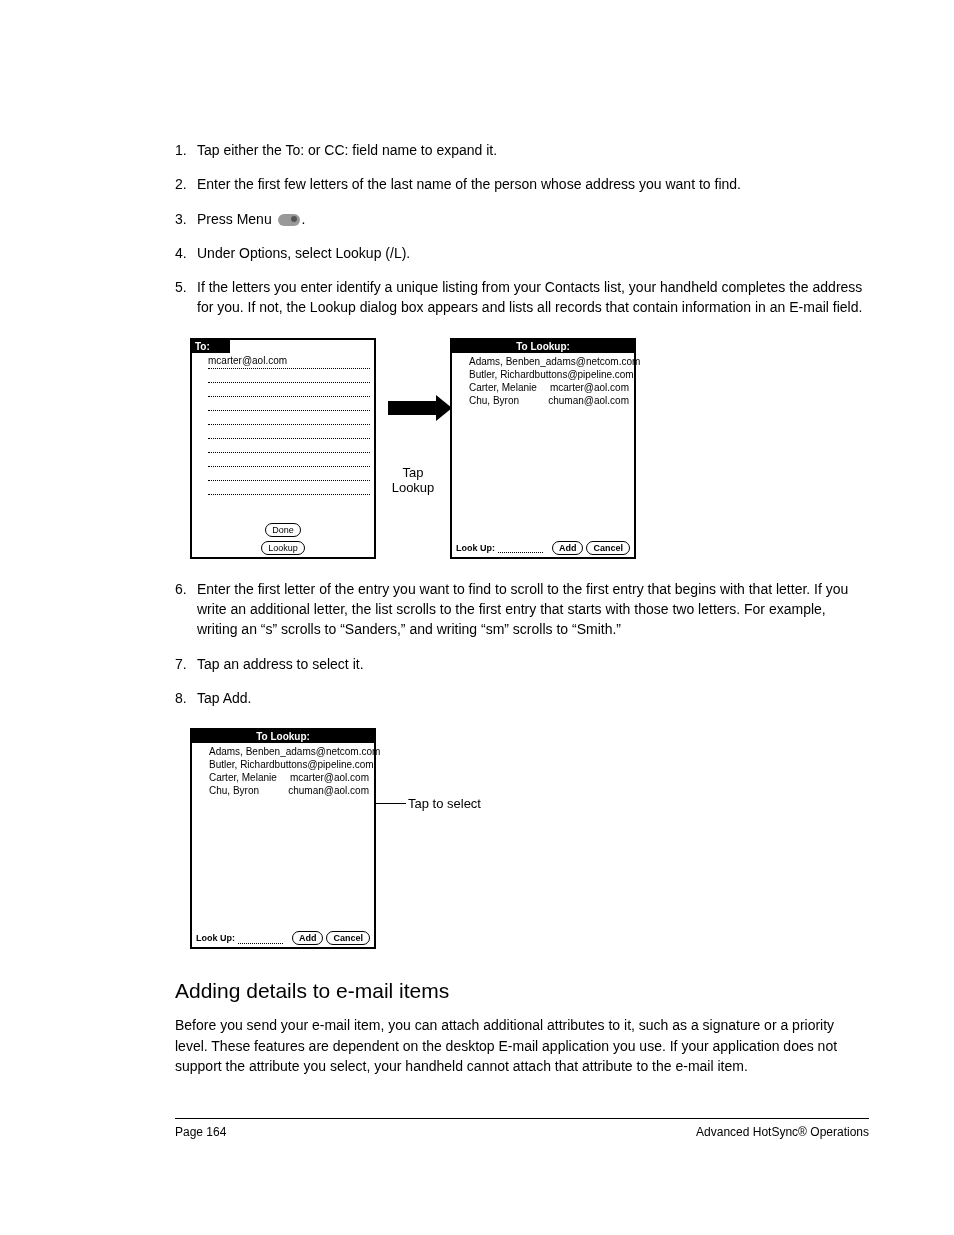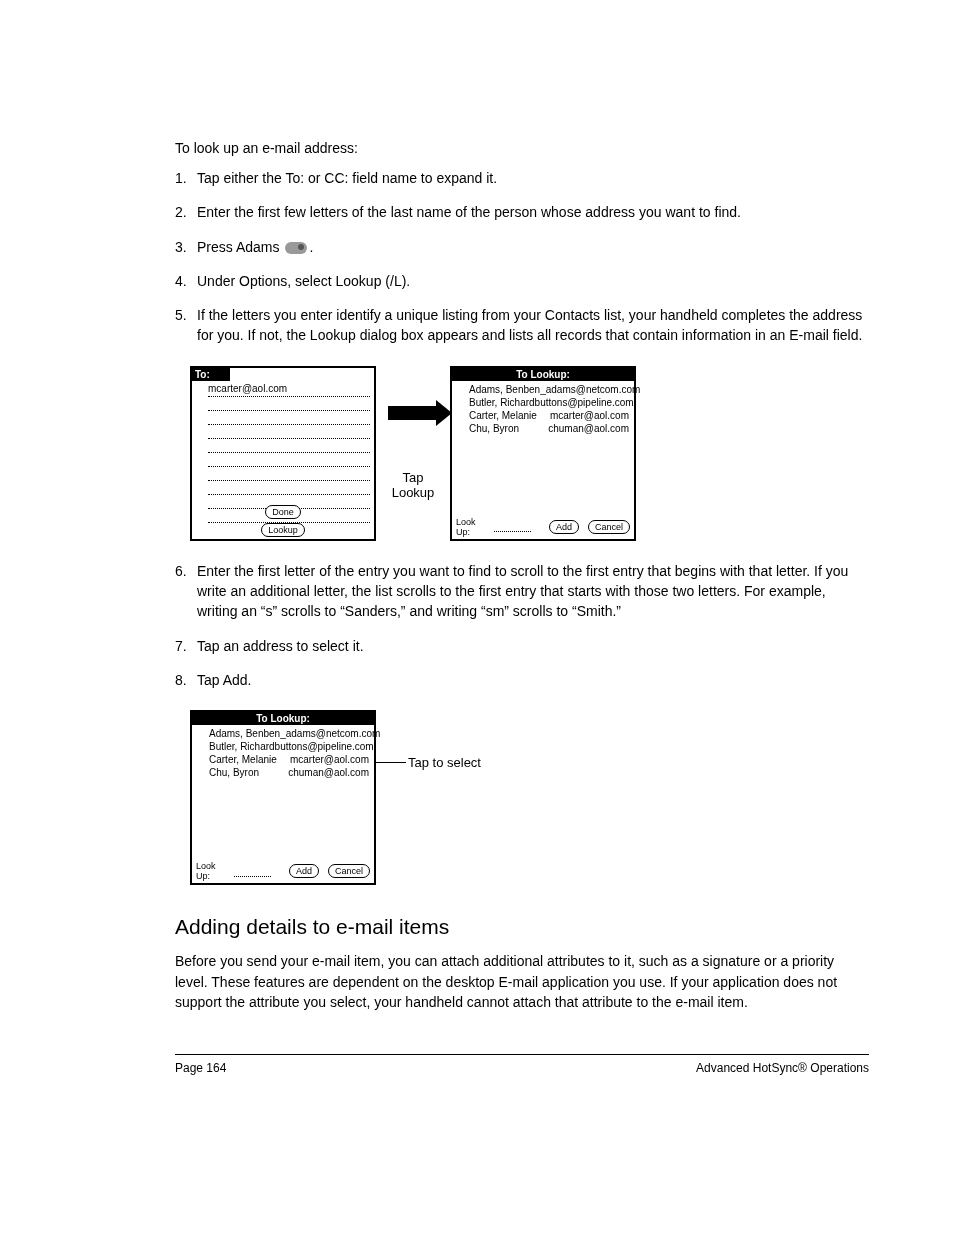--- a/index.html
+++ b/index.html
@@ -59,21 +59,21 @@
   }
   
   .figure-row {
     display: flex;
     align-items: center;
     margin: 20px 0 20px 15px;
     gap: 12px;
   }
   .pda-screen {
     width: 186px;
-    height: 175px;
+    height: 221px;
     border: 2px solid #000;
     box-sizing: border-box;
     background: #fff;
     position: relative;
     font-family: "Arial Narrow", Arial, sans-serif;
     font-size: 10px;
   }
   .pda-title {
     background: #000;
     color: #fff;
@@ -152,21 +152,22 @@
     white-space: nowrap;
   }
   .lookup-footer {
     position: absolute;
     bottom: 2px;
     left: 4px;
     right: 4px;
     display: flex;
     align-items: center;
     font-size: 9px;
-    gap: 9px;
+    gap: 3px;
+    font-weight: bold;
   }
   .lookup-input {
     display: inline-block;
     width: 45px;
     border-bottom: 1px dotted #000;
     height: 10px;
   }
   .figure2 {
     display: flex;
     align-items: center;
@@ -214,34 +215,33 @@
     display: flex;
     justify-content: space-between;
     font-size: 12px;
   }
 </style>
 </head>
 <body>
 
 <div class="page">
 
-  <div class="heading-bold">To look up an e-mail address:</div>
 
   <ol class="steps">
     <li>
         <span class="num">1.</span>
         <span class="txt">Tap either the To: or CC: field name to expand it.</span>
       </li>
     <li>
         <span class="num">2.</span>
         <span class="txt">Enter the first few letters of the last name of the person whose address you want to find.</span>
       </li>
     <li>
         <span class="num">3.</span>
-        <span class="txt"><span>Press Adams </span><span class="menu-icon"></span><span>.</span></span>
+        <span class="txt"><span>Press Menu </span><span class="menu-icon"></span><span>.</span></span>
       </li>
     <li>
         <span class="num">4.</span>
         <span class="txt">Under Options, select Lookup (/L).</span>
       </li>
     <li>
         <span class="num">5.</span>
         <span class="txt">If the letters you enter identify a unique listing from your Contacts list, your handheld completes the address for you. If not, the Lookup dialog box appears and lists all records that contain information in an E-mail field.</span>
       </li>
   </ol>

